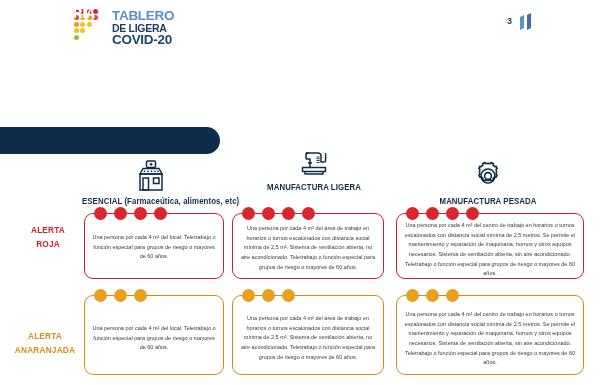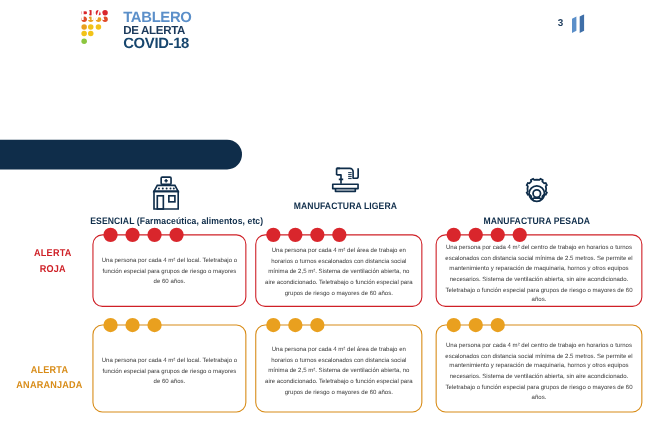--- a/index.html
+++ b/index.html
@@ -215,22 +215,22 @@
         <div class="logo-dot" style="background: rgb(224, 75, 42); left: 19.2px; top: 7.4px;"></div>
         <div class="logo-dot" style="background: rgb(233, 160, 31); left: 0px; top: 13.8px;"></div>
         <div class="logo-dot" style="background: rgb(242, 195, 24); left: 6.4px; top: 13.8px;"></div>
         <div class="logo-dot" style="background: rgb(242, 195, 24); left: 12.8px; top: 13.8px;"></div>
         <div class="logo-dot" style="background: rgb(242, 195, 24); left: 0px; top: 20.2px;"></div>
         <div class="logo-dot" style="background: rgb(242, 195, 24); left: 6.4px; top: 20.2px;"></div>
         <div class="logo-dot" style="background: rgb(140, 198, 63); left: 0px; top: 26.6px;"></div>
       </div>
     <div id="logo-text">
       <span class="logo-line" id="logo-l1">TABLERO</span>
-      <span class="logo-line" id="logo-l2">DE ALERTA</span>
-      <span class="logo-line" id="logo-l3">COVID-18</span>
+      <span class="logo-line" id="logo-l2">DE LIGERA</span>
+      <span class="logo-line" id="logo-l3">COVID-20</span>
     </div>
   </div>
 
   <div id="page-number">3</div>
 
   <div id="corner-mark">
     <svg class="icon-svg" width="16" height="18" viewBox="0 0 16 18">
       <polygon points="2,17 2,4 6,2 6,15" fill="#5b8fc9"></polygon>
       <polygon points="9,17 9,2 13,0 13,15" fill="#3f6fa8"></polygon>
     </svg>

